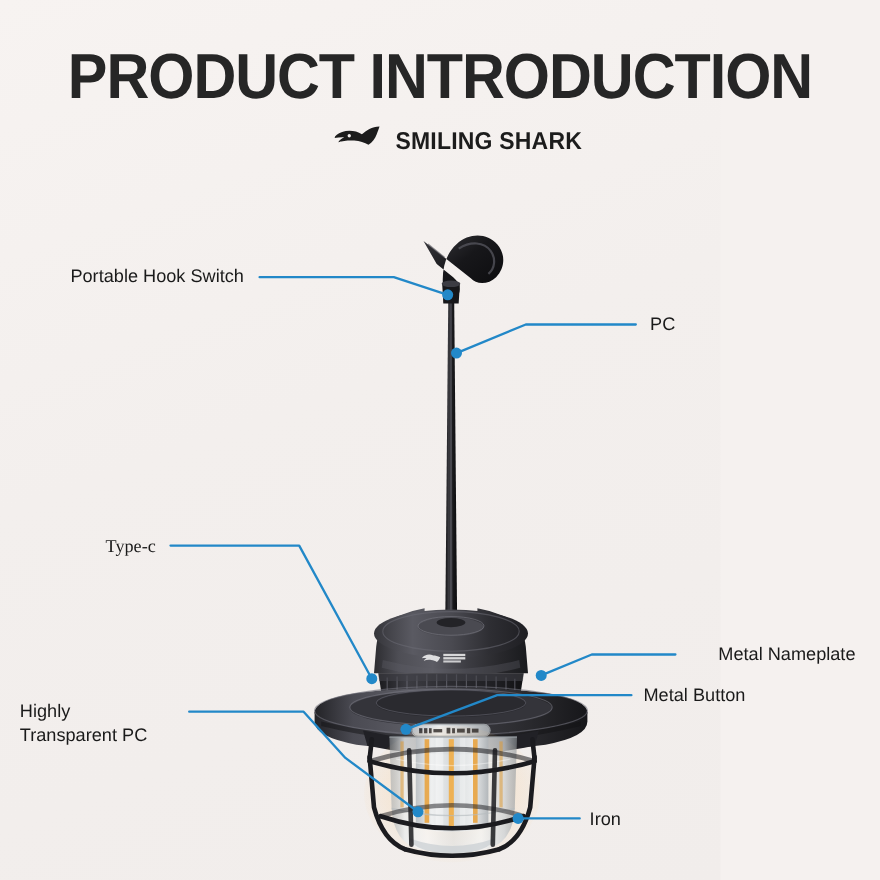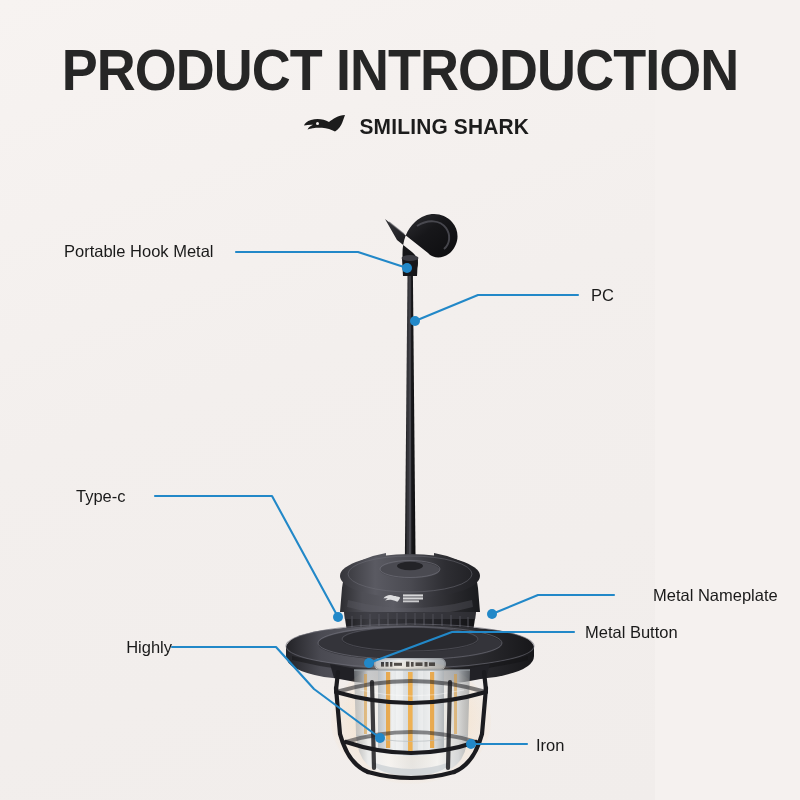--- a/index.html
+++ b/index.html
@@ -61,21 +61,20 @@
   
   .callout-label {
     position: absolute;
     font-size: 16.5px;
     color: #1a1a1a;
     white-space: nowrap;
     line-height: 1.3;
   }
   .callout-label.two-line {
     white-space: normal;
-    text-align: right;
     line-height: 1.35;
   }
 
   
   #leaders {
     position: absolute;
     inset: 0;
     width: 800px;
     height: 800px;
     pointer-events: none;
@@ -362,29 +361,30 @@
       <circle cx="407" cy="268" r="5"></circle>
       <circle cx="415" cy="321" r="5"></circle>
       <circle cx="338" cy="617" r="5"></circle>
       <circle cx="492" cy="614" r="5"></circle>
       <circle cx="369" cy="663" r="5"></circle>
       <circle cx="380" cy="738" r="5"></circle>
       <circle cx="471" cy="744" r="5"></circle>
     </g>
   </svg>
 
-  <div class="callout-label" style="left:64px;  top:241px;">Portable Hook Metal</div>
+  <div class="callout-label" style="left:64px;  top:241px;">Portable Hook Switch</div>
 
   <div class="callout-label" style="left:591px; top:285px;">PC</div>
 
-  <div class="callout-label" style="left:76px;  top:486px;">Type-c</div>
+  <div class="callout-label" style="left:96px;  top:486px;font-family:Liberation Serif, serif;">Type-c</div>
 
   <div class="callout-label" style="left:653px; top:585px;">Metal Nameplate</div>
 
   <div class="callout-label" style="left:585px; top:622px;">Metal Button</div>
 
   <div class="callout-label two-line" style="left:18px; top:636px; width:154px;">
     <div>Highly</div>
+    <div>Transparent PC</div>
   </div>
 
   <div class="callout-label" style="left:536px; top:735px;text-align:right;">Iron</div>
 
 </div>
 
 </body></html>

